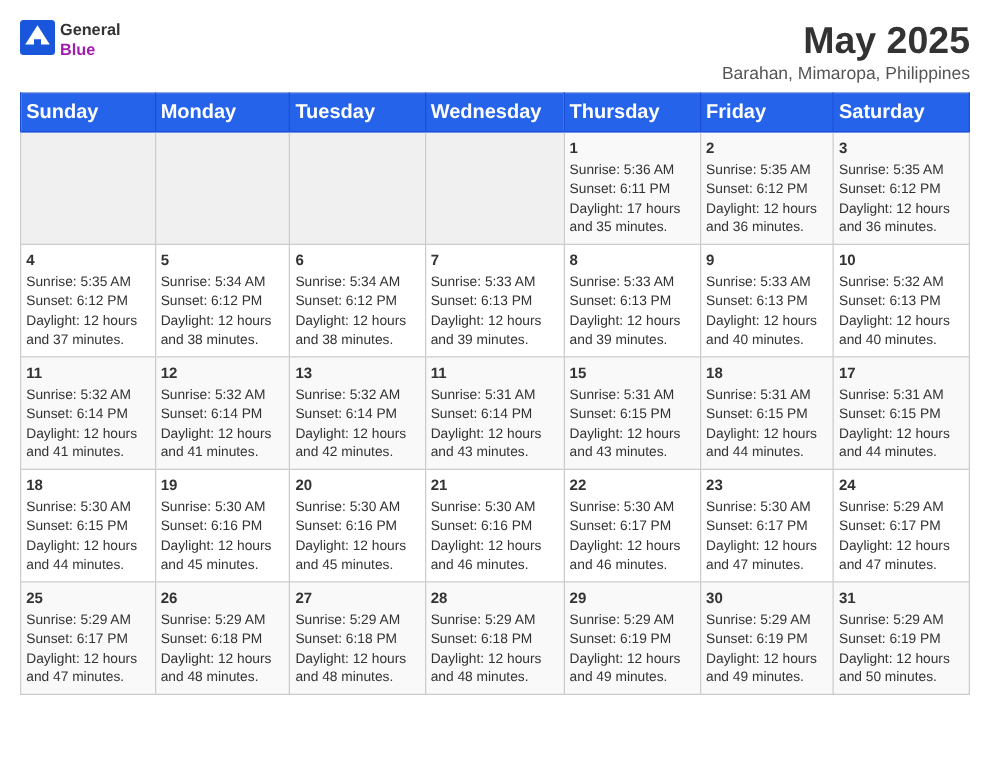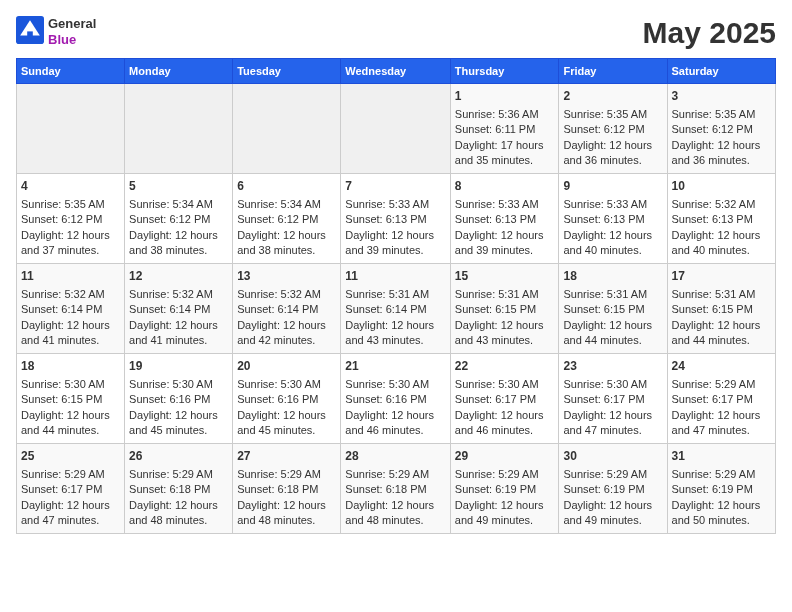--- a/index.html
+++ b/index.html
@@ -51,21 +51,21 @@
       border-collapse: collapse;
       font-size: 11px;
     }
     thead tr {
       background-color: #2563eb;
       color: #fff;
     }
     thead th {
       padding: 6px 4px;
       text-align: left;
-      font-size: 11px;
+      font-size: 16px;
       font-weight: bold;
       border: 1px solid #1d4ed8;
     }
     tbody td {
       border: 1px solid #ccc;
       vertical-align: top;
       padding: 4px 4px;
       min-height: 80px;
       height: 90px;
       width: 113px;
@@ -98,20 +98,21 @@
       <polygon points="20,6 34,28 6,28" fill="white"></polygon>
       <rect x="16" y="22" width="8" height="10" fill="#1a56db"></rect>
     </svg>
     <div class="logo-text">
       <span class="logo-general">General</span>
       <span class="logo-blue">Blue</span>
     </div>
   </div>
   <div class="title-block">
     <div class="main-title">May 2025</div>
+    <div class="subtitle">Barahan, Mimaropa, Philippines</div>
   </div>
 </div>
 
 <table>
   <thead>
     <tr>
     <th>Sunday</th>
         <th>Monday</th>
         <th>Tuesday</th>
         <th>Wednesday</th>

